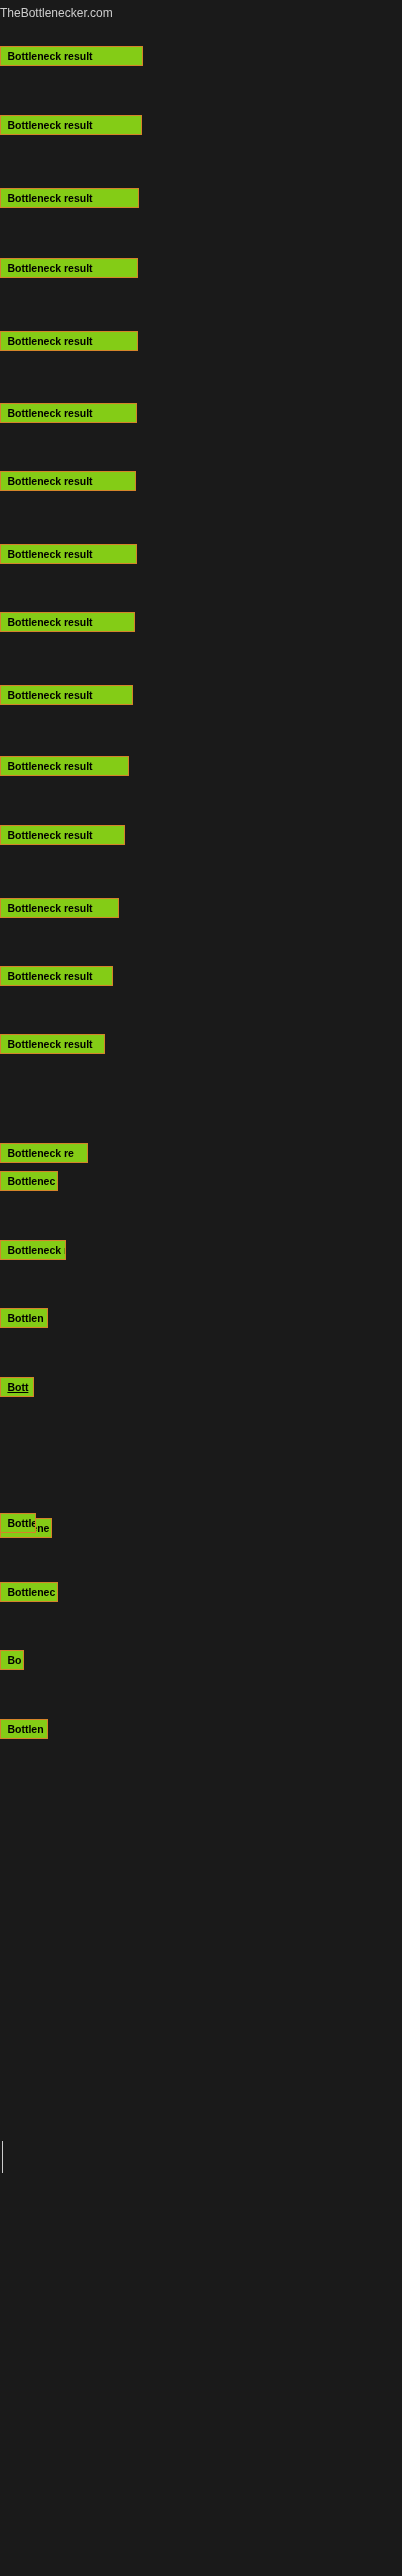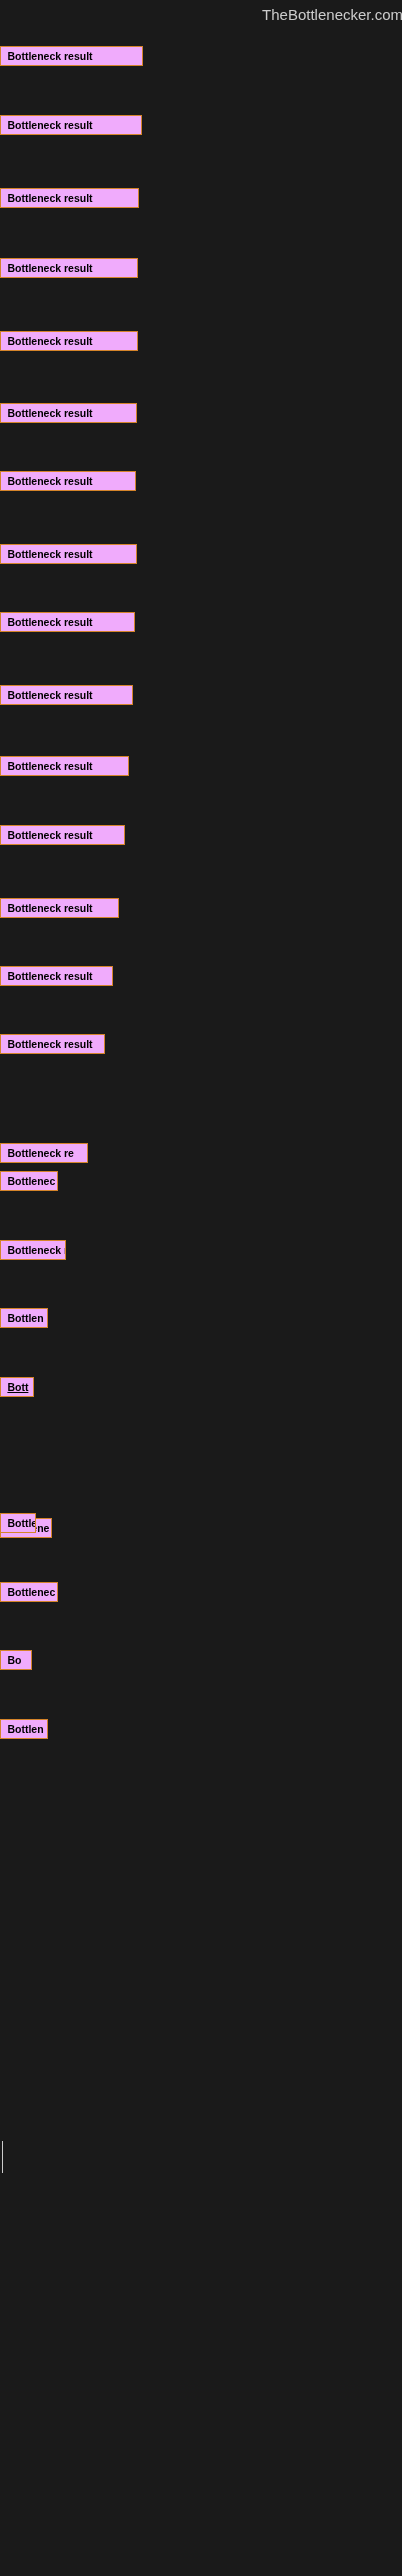--- a/index.html
+++ b/index.html
@@ -8,30 +8,30 @@
       box-sizing: border-box;
     }
     body {
       width: 403px;
       min-height: 2576px;
       background-color: #1a1a1a;
       font-family: Arial, sans-serif;
       position: relative;
     }
     .site-title {
-      text-align: right;
+      text-align: left;
       color: #cccccc;
-      font-size: 15px;
+      font-size: 12px;
       padding: 6.4px 0;
       font-weight: normal;
     }
     .bottleneck-item {
       position: absolute;
       left: 0;
-      background-color: #f0abfc;
+      background-color: #84cc16;
       color: #000;
       font-size: 10.5px;
       font-weight: bold;
       padding: 3.2px 6.4px;
       border: 0.8px solid #d4842a;
       white-space: nowrap;
       overflow: hidden;
     }
     .cursor-line {
       position: absolute;
@@ -63,20 +63,20 @@
     <div class="bottleneck-item" style="top: 966px; width: 113px;">Bottleneck result</div>
     <div class="bottleneck-item" style="top: 1034px; width: 105px;">Bottleneck result</div>
     <div class="bottleneck-item" style="top: 1103px; width: 88px; margin-top: 40px;">Bottleneck re</div>
     <div class="bottleneck-item" style="top: 1171px; width: 58px;">Bottlenec</div>
     <div class="bottleneck-item" style="top: 1240px; width: 66px;">Bottleneck r</div>
     <div class="bottleneck-item" style="top: 1308px; width: 48px;">Bottlen</div>
     <div class="bottleneck-item" style="top: 1377px; width: 34px; text-decoration: underline;">Bott</div>
     <div class="bottleneck-item" style="top: 1518px; width: 52px;">Bottlene</div>
     <div class="bottleneck-item" style="top: 1513px; width: 36px;">Bottle</div>
     <div class="bottleneck-item" style="top: 1582px; width: 58px;">Bottlenec</div>
-    <div class="bottleneck-item" style="top: 1650px; width: 32px;">Bo</div>
+    <div class="bottleneck-item" style="top: 1650px; width: 24px;">Bo</div>
     <div class="bottleneck-item" style="top: 1719px; width: 48px;">Bottlen</div>
   </div>
 
 <div id="cursor-container">
     <div class="cursor-line" style="top: 2141px;"></div>
   </div>
 
 
 </body></html>

